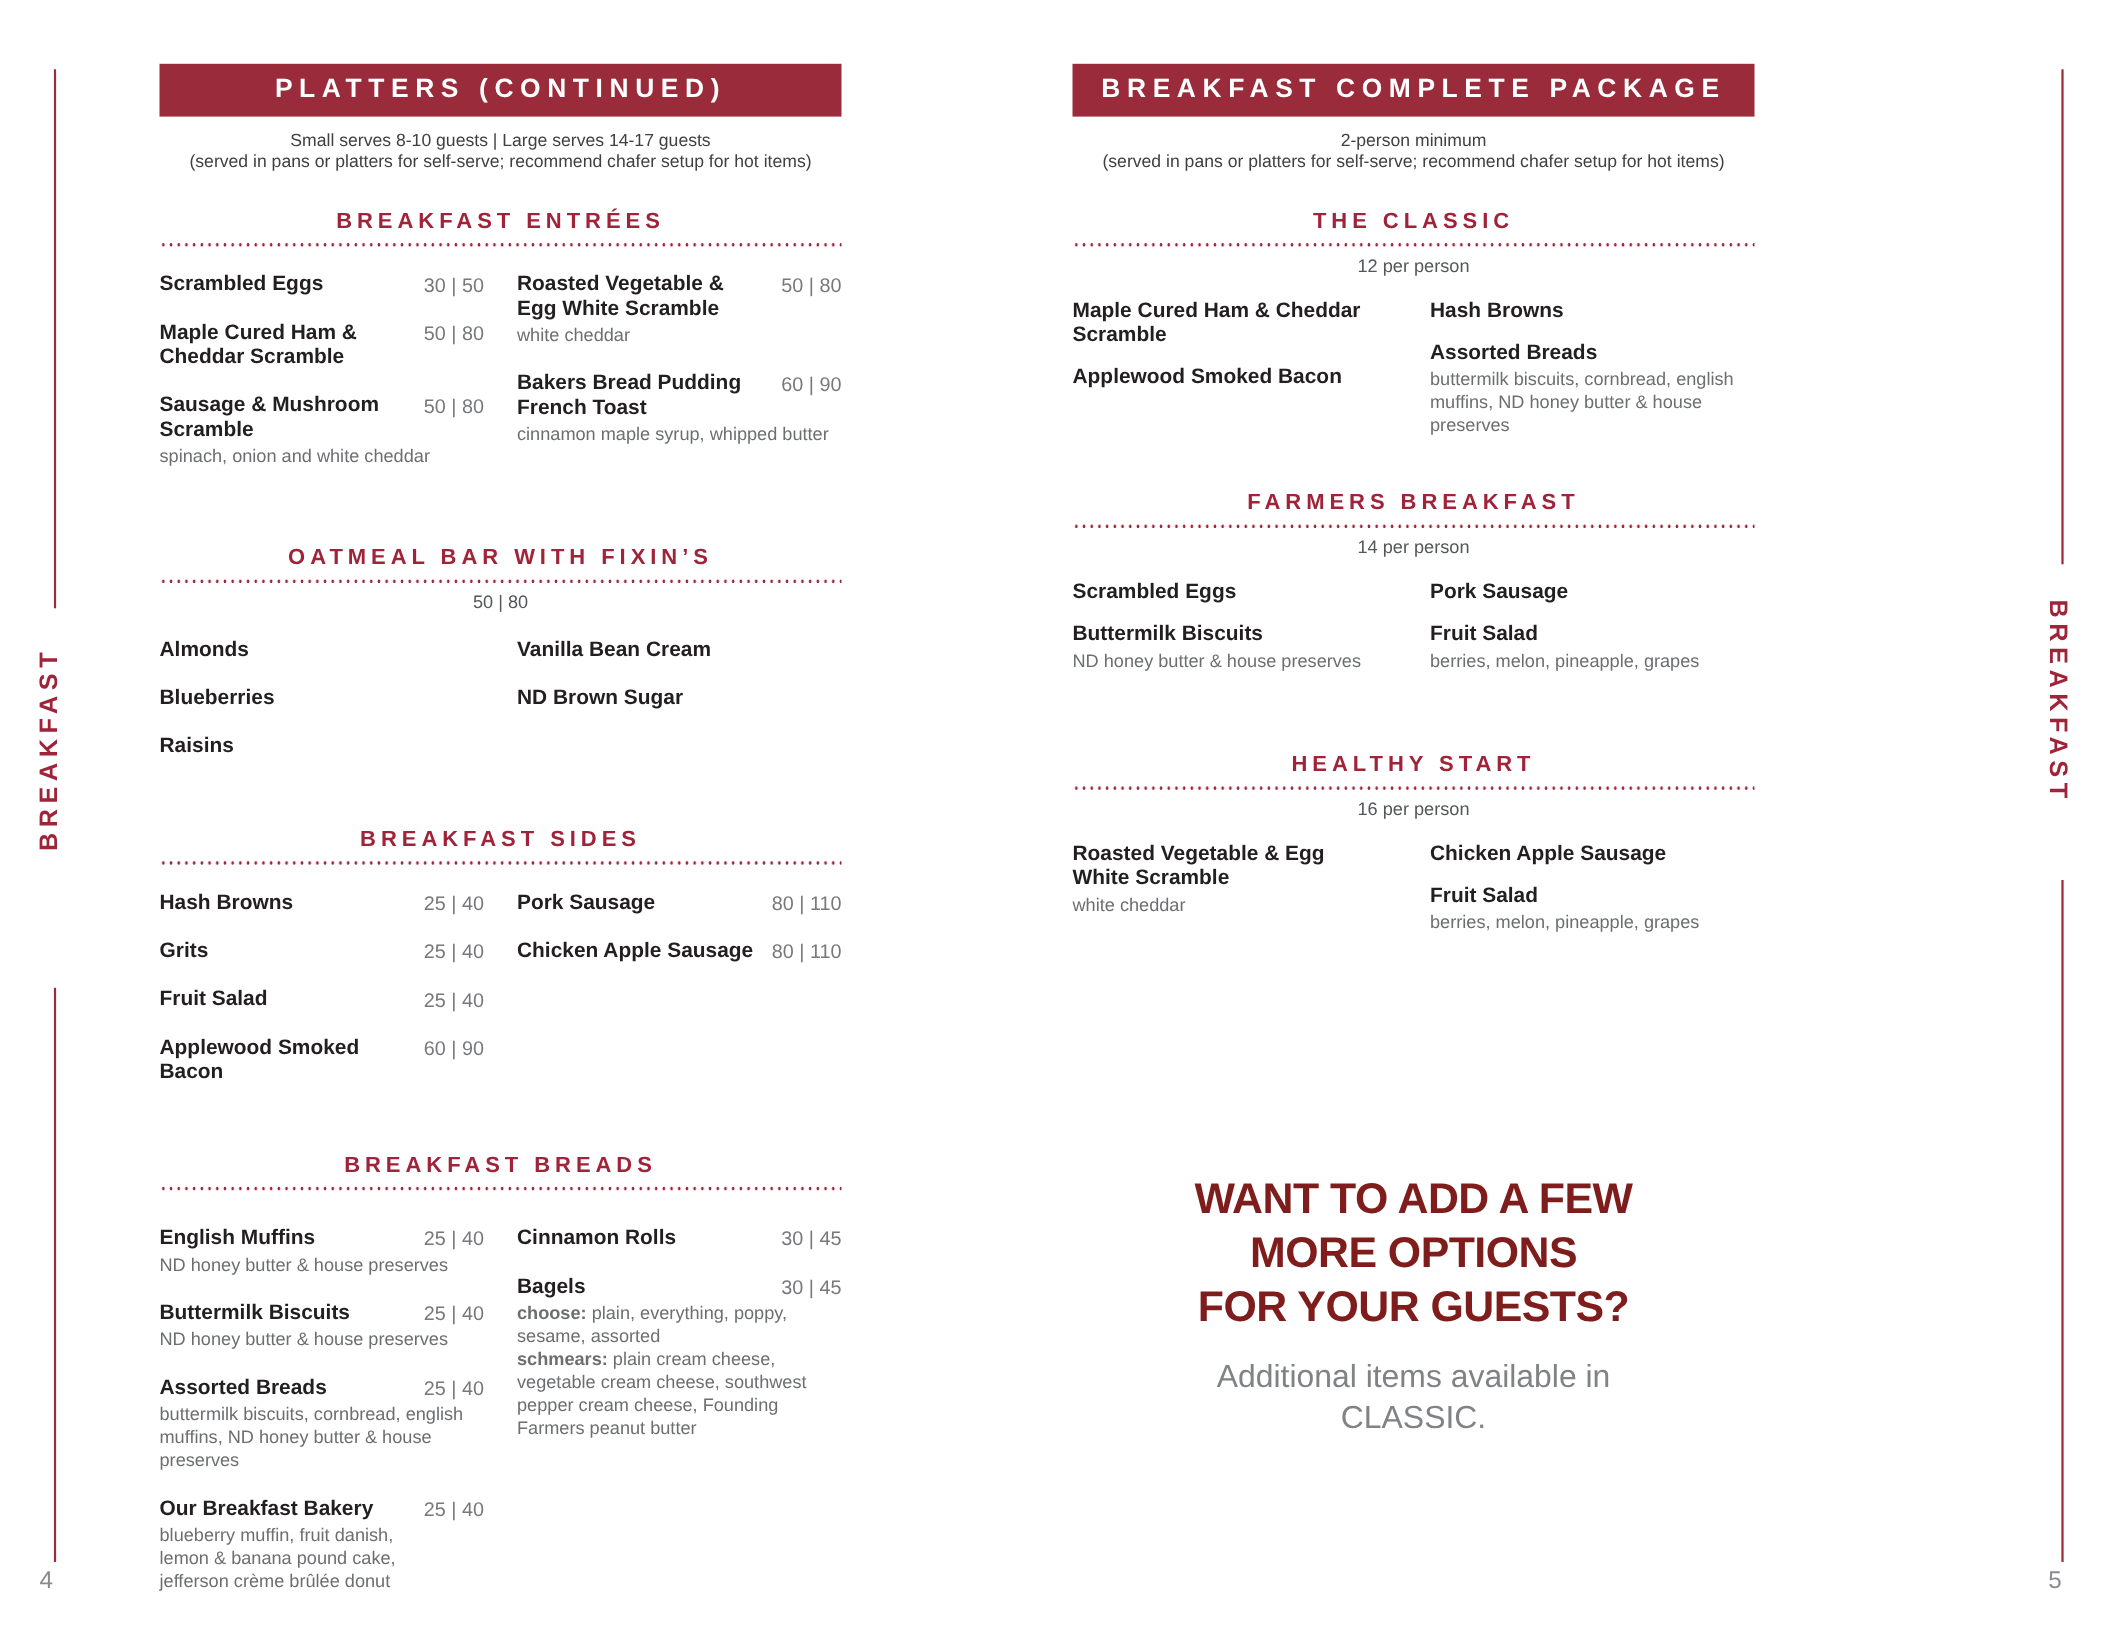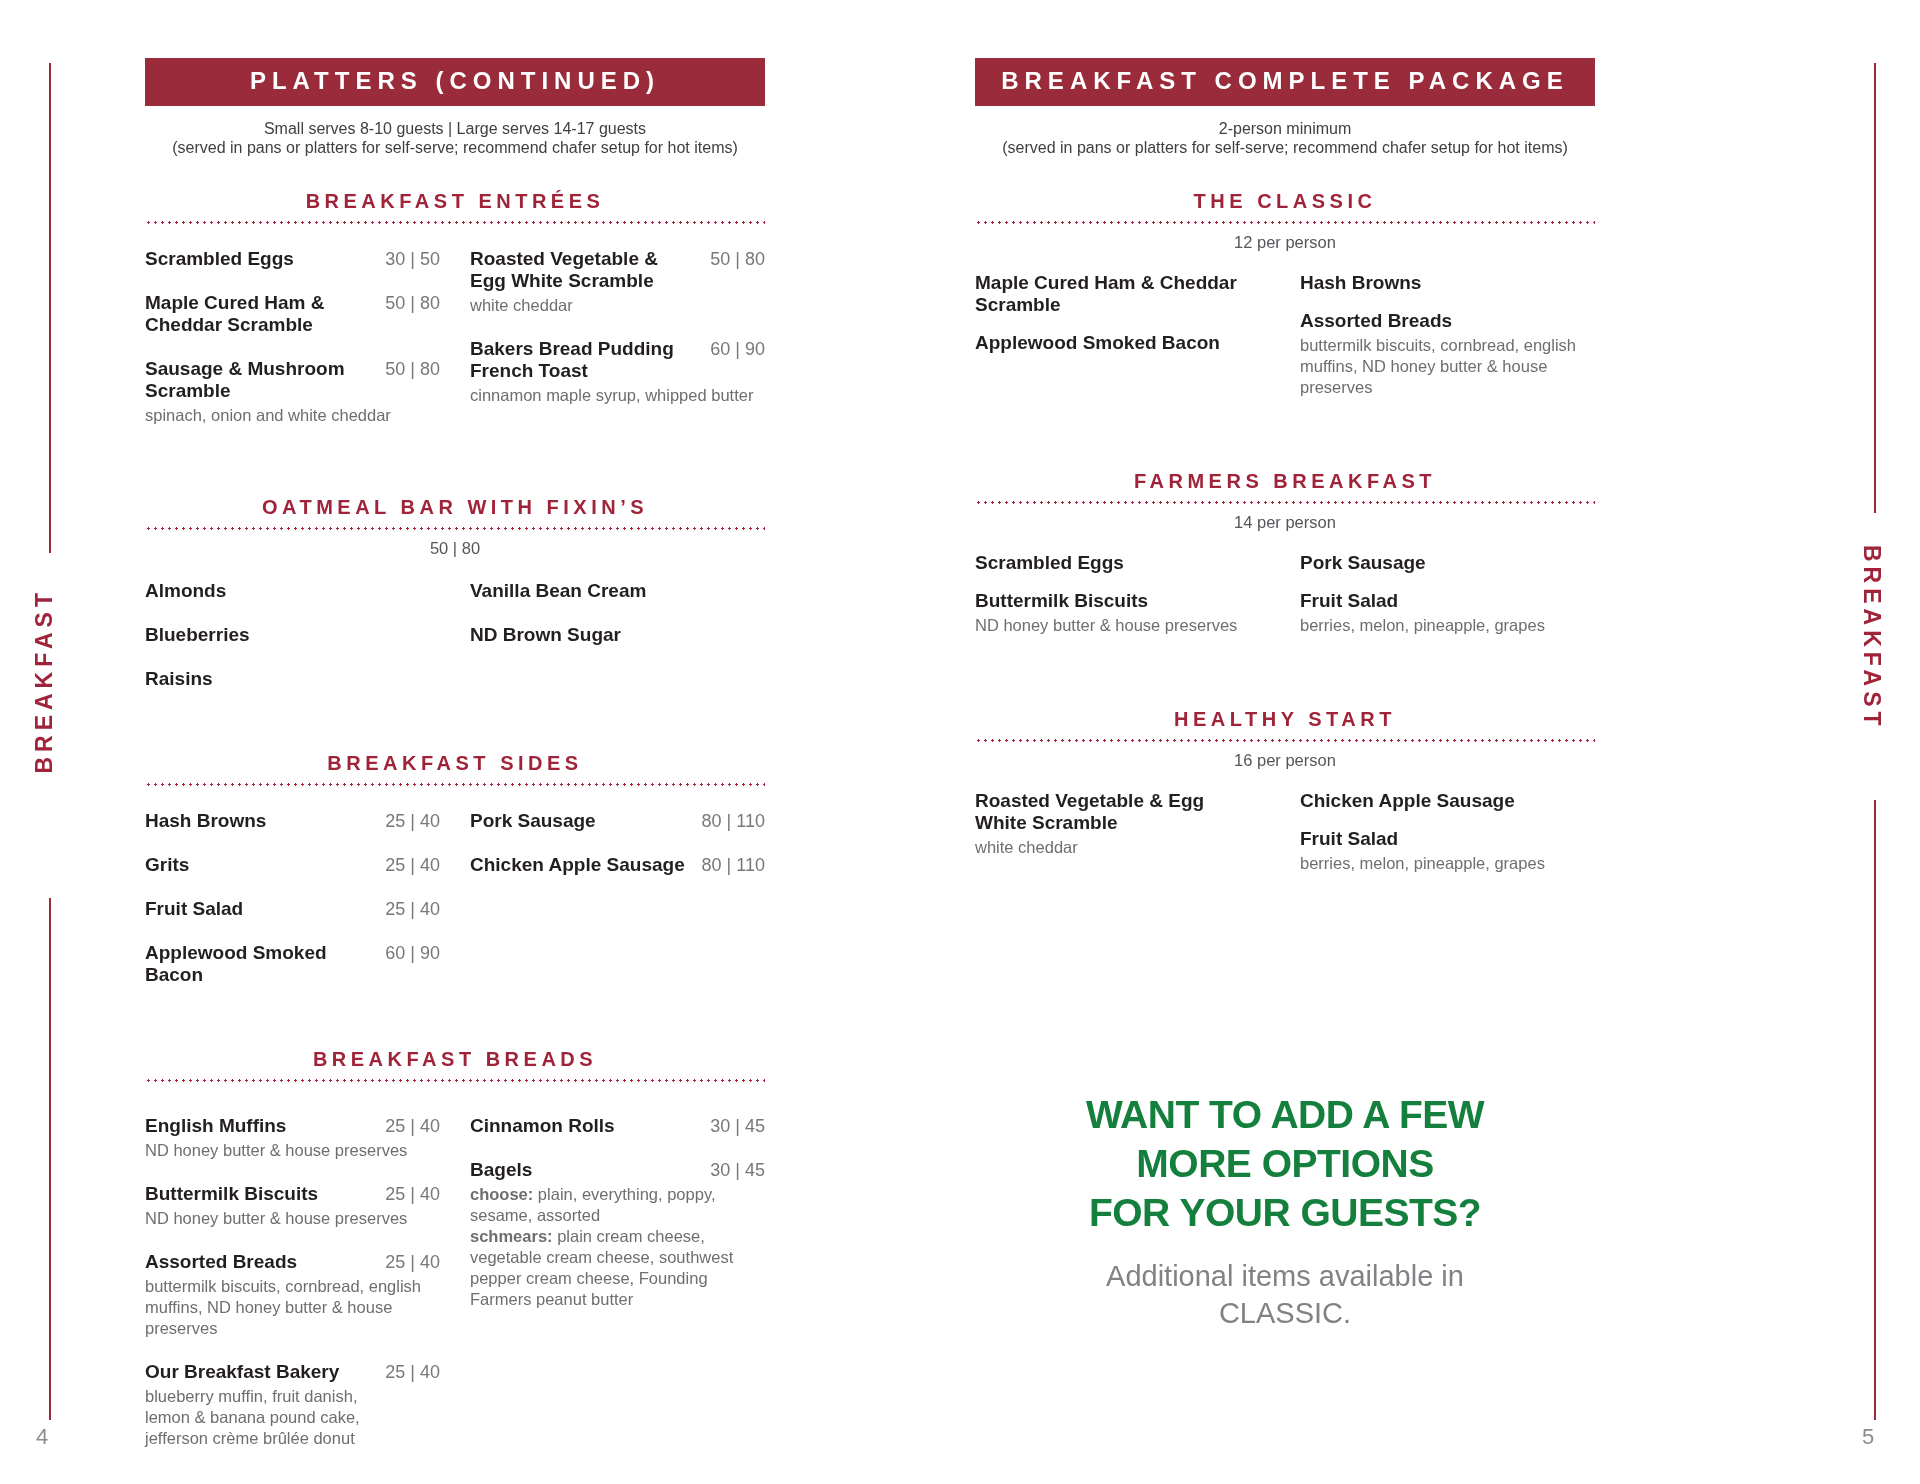--- a/index.html
+++ b/index.html
@@ -38,21 +38,21 @@
   .item-name{font-weight:bold;font-size:19px;line-height:22px;color:#231f20;max-width:222px;}
   .item-price{color:#77787b;font-size:18px;line-height:22px;white-space:nowrap;}
   .item-desc{color:#6d6e71;font-size:16.5px;line-height:21px;margin-top:3px;}
   .item-desc .b{font-weight:bold;}
 
   .pkg .item{margin-bottom:16px;}
   .pkg .item-name{max-width:300px;}
   .pkg .cols{margin-top:20px;}
 
   .promo{margin-top:200px;text-align:center;}
-  .promo-h{color:#15803d;font-weight:bold;font-size:39px;line-height:49px;letter-spacing:-0.5px;text-align:center;}
+  .promo-h{color:#7f1d1d;font-weight:bold;font-size:39px;line-height:49px;letter-spacing:-0.5px;text-align:center;}
   .promo-sub{margin-top:21px;color:#808285;font-size:29px;line-height:37px;}
 
   .rail-line{position:absolute;width:2px;background:#992b3b;}
   #rail-line-left-top{left:49px;top:63px;height:490px;}
   #rail-line-left-bottom{left:49px;top:898px;height:522px;}
   #rail-line-right-top{left:1874px;top:63px;height:450px;}
   #rail-line-right-bottom{left:1874px;top:800px;height:620px;}
   .rail-text{
     position:absolute;color:#a02439;font-weight:bold;font-size:23px;
     letter-spacing:5px;writing-mode:vertical-rl;white-space:nowrap;
@@ -282,21 +282,21 @@
             <div class="item-name">Hash Browns</div>
           </div>
         <div class="item">
           <div class="item-name">Assorted Breads</div>
           <div class="item-desc">buttermilk biscuits, cornbread, english muffins, ND honey butter &amp; house preserves</div>
         </div>
       </div>
     </div>
   </div>
 
-  <div class="sec pkg" style="margin-top:56px;">
+  <div class="sec pkg" style="margin-top:32px;">
     <div class="sec-title">FARMERS BREAKFAST</div>
     <div class="dotted"></div>
     <div class="center-note">14 per person</div>
     <div class="cols">
       <div class="col">
         <div class="item">
             <div class="item-name">Scrambled Eggs</div>
           </div>
         <div class="item">
           <div class="item-name">Buttermilk Biscuits</div>

